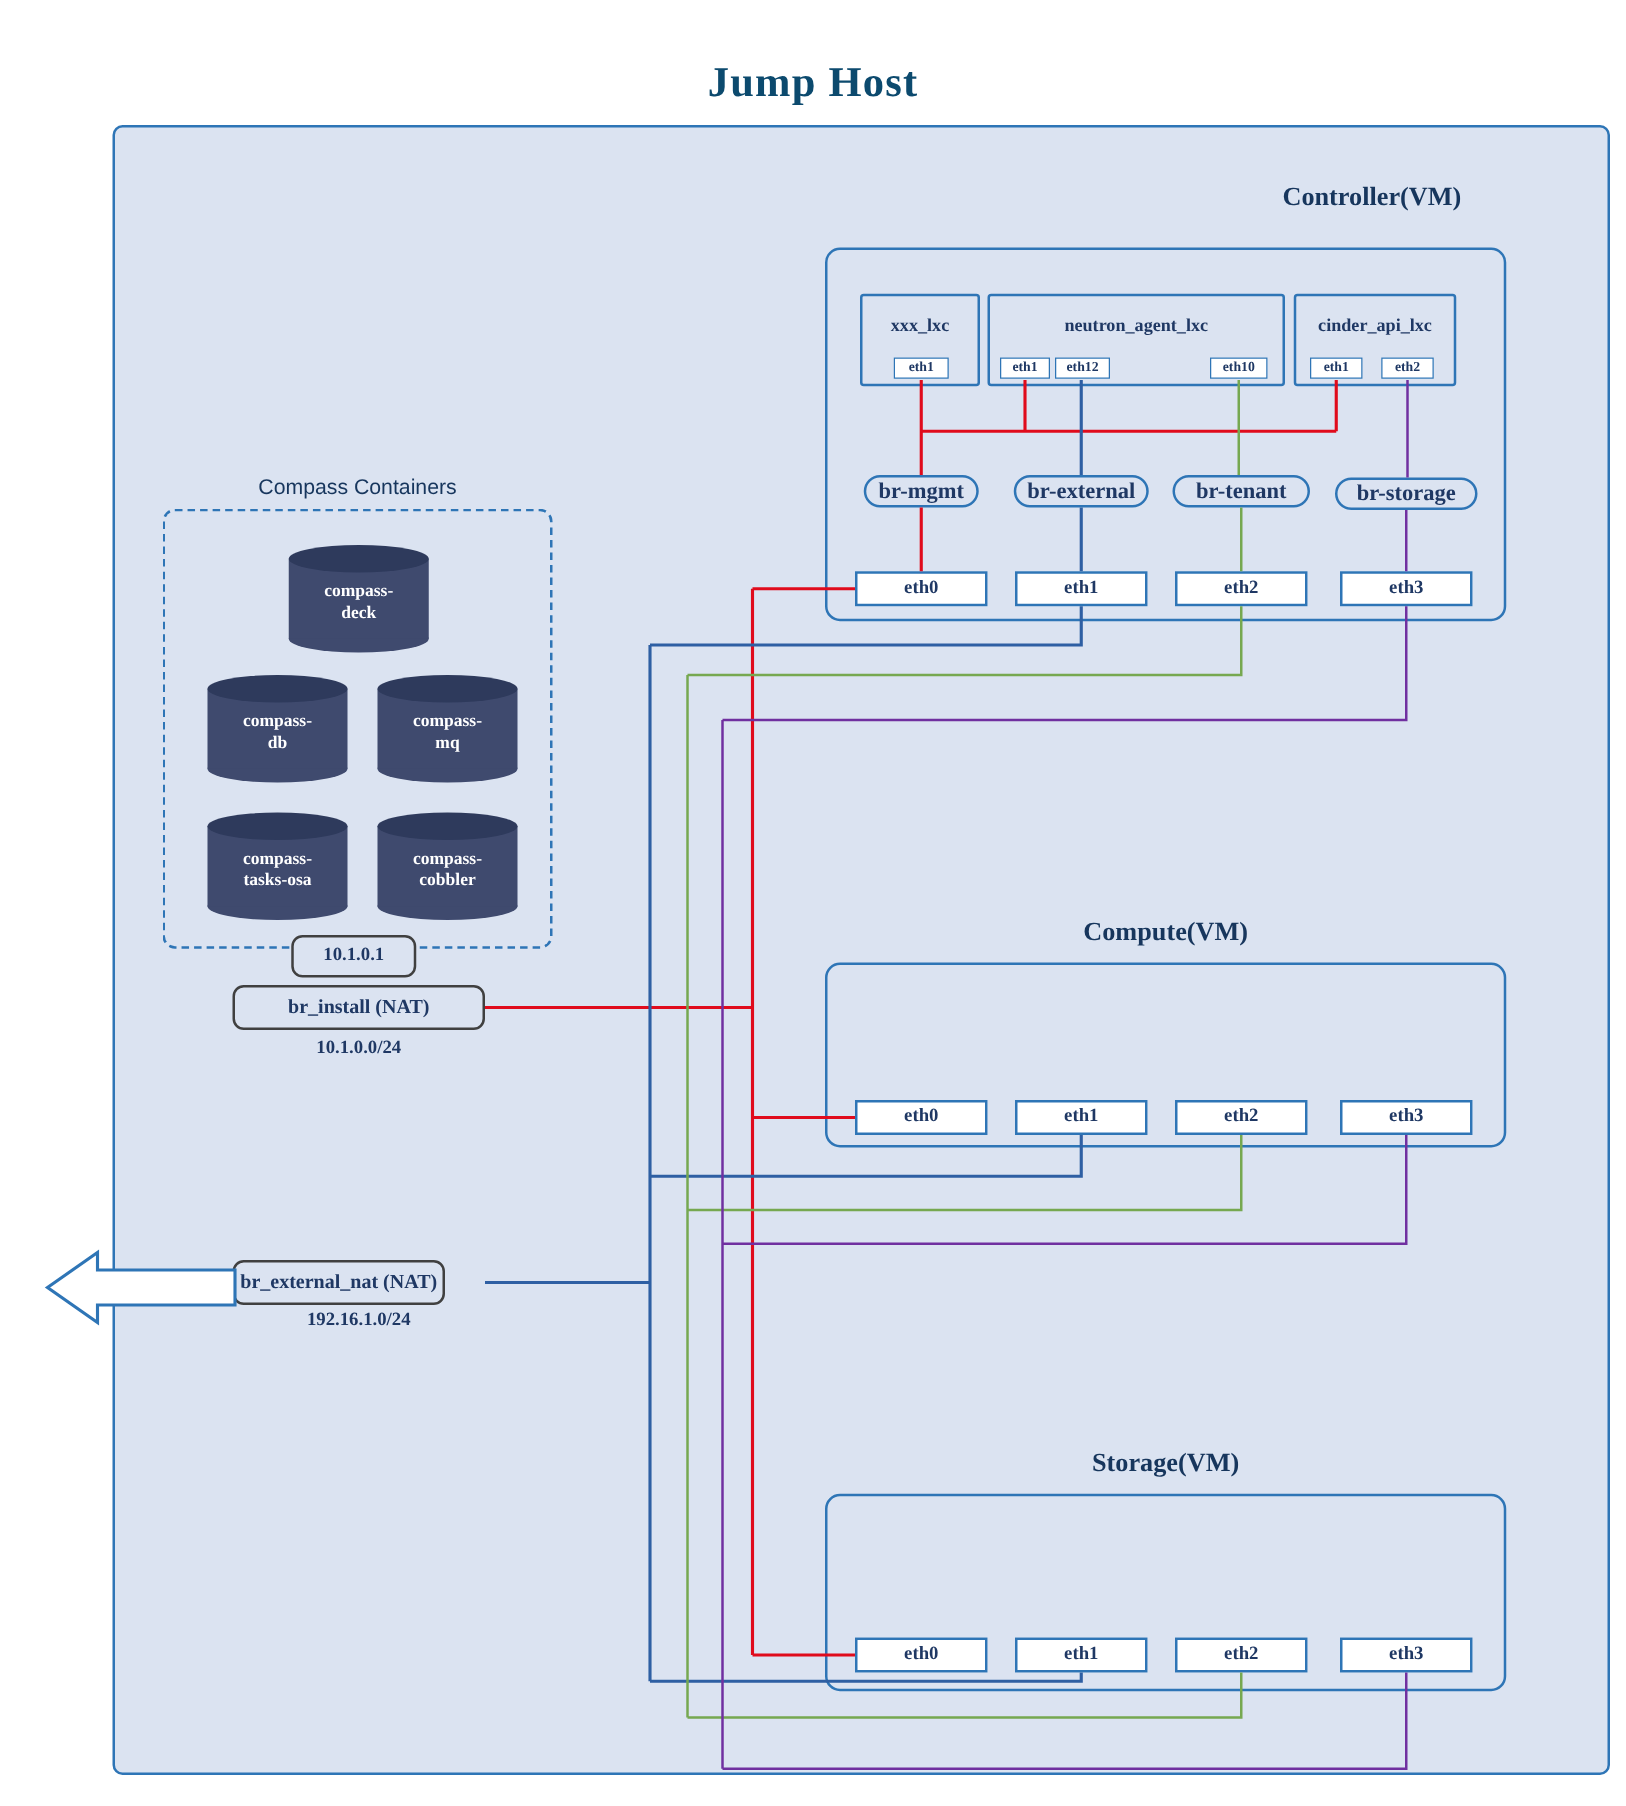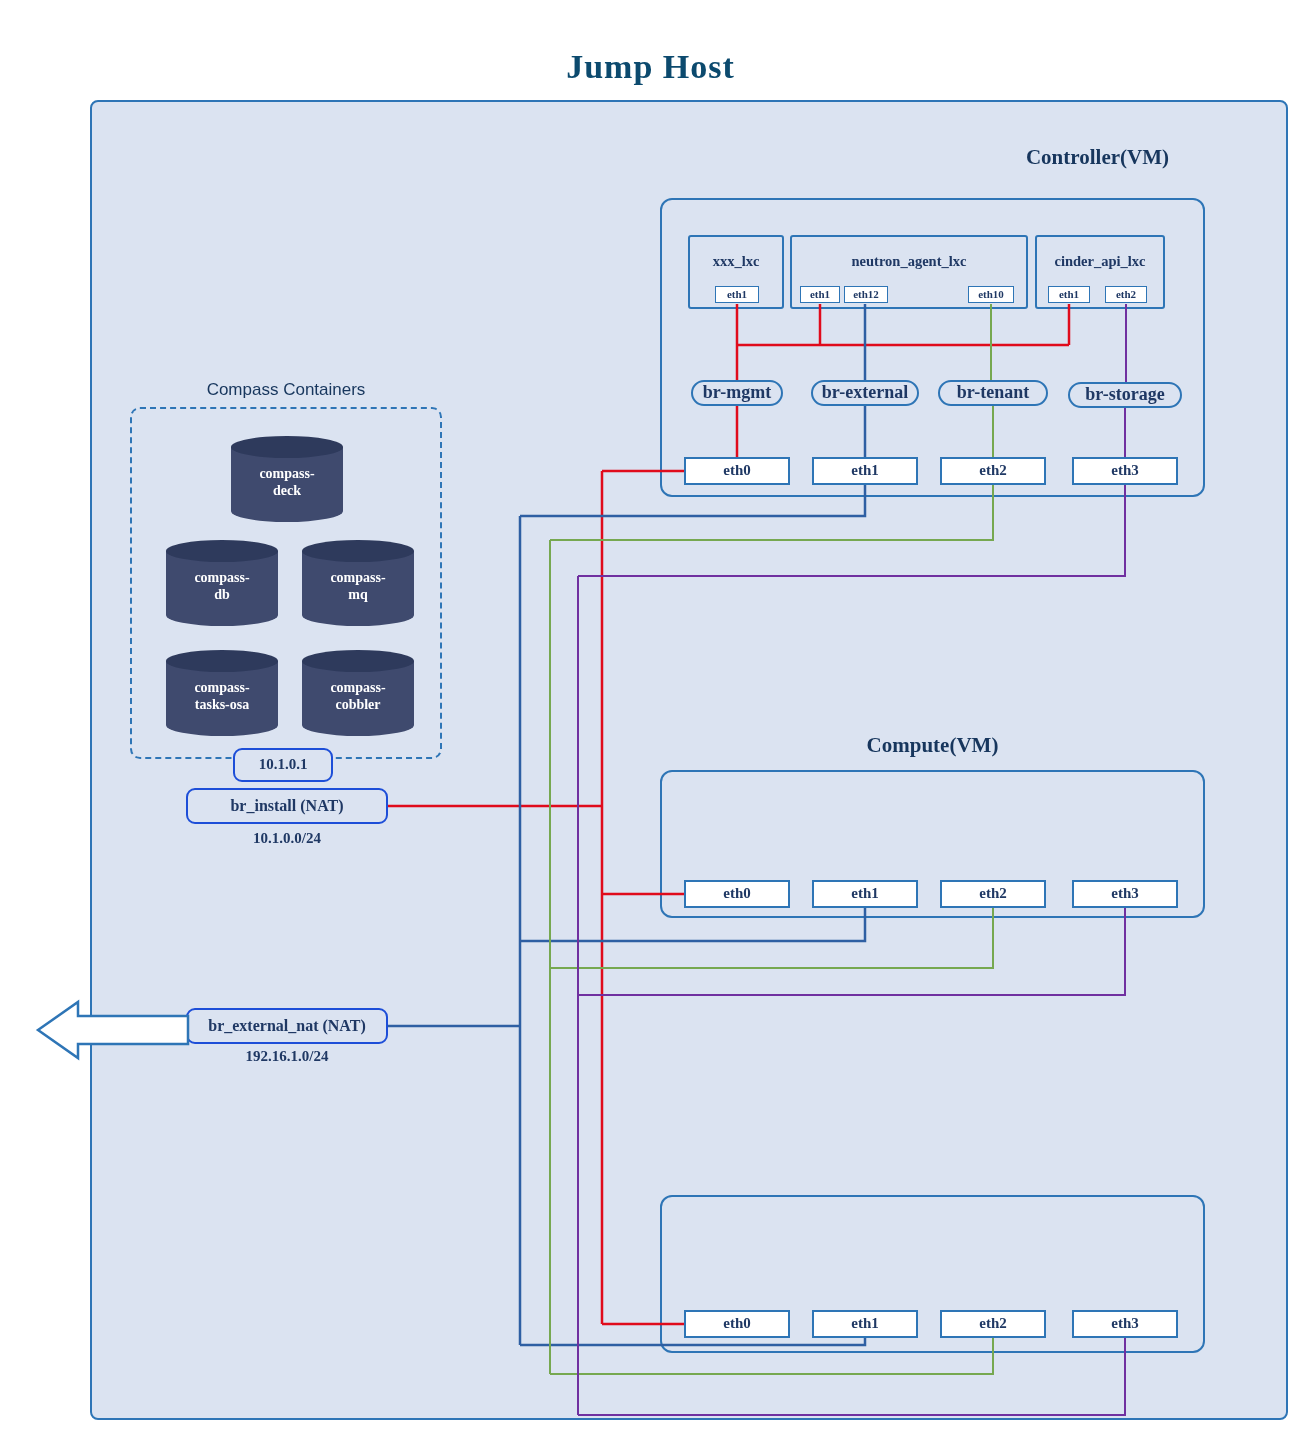--- a/index.html
+++ b/index.html
@@ -37,21 +37,21 @@
   .cyl { position: absolute; width: 112px; height: 86px; }
   .cyl-bottom { position: absolute; left: 0; top: 64px; width: 100%; height: 22px;
     background: #3f4a6e; border-radius: 50%; }
   .cyl-body { position: absolute; left: 0; top: 11px; width: 100%; height: 64px; background: #3f4a6e; }
   .cyl-top { position: absolute; left: 0; top: 0; width: 100%; height: 22px;
     background: #2e3a5c; border-radius: 50%; }
   .cyl-label { position: absolute; left: 0; top: 30px; width: 100%; text-align: center;
     color: #ffffff; font-size: 14px; font-weight: bold; line-height: 1.2; }
   .cyl-label span { display: block; }
 
-  .pill-box { position: absolute; background: #dbe3f1; border: 2px solid #1d4ed8; border-radius: 9px;
+  .pill-box { position: absolute; background: #dbe3f1; border: 2px solid #404040; border-radius: 9px;
     font-weight: bold; text-align: center; }
   .subnet { position: absolute; font-size: 15px; font-weight: bold; text-align: center; }
 
   .internet-label { position: absolute; left: 84px; top: 1021px; width: 100px; text-align: center;
     font-size: 15px; font-weight: bold; }
 
   svg.wires { position: absolute; left: 0; top: 0; width: 1301px; height: 1445px;
     pointer-events: none; }
 </style>
 </head>
@@ -109,21 +109,21 @@
     <div class="cyl-label">
       <span>compass-</span>
         <span>cobbler</span>
     </div>
   </div>
 
   <div class="pill-box" style="left:233px; top:748px; width:100px; height:34px; line-height:29px; font-size:15px;">10.1.0.1</div>
   <div class="pill-box" style="left:186px; top:788px; width:202px; height:36px; line-height:31px; font-size:16px;">br_install (NAT)</div>
   <div class="subnet" style="left:186px; top:830px; width:202px;">10.1.0.0/24</div>
 
-  <div class="pill-box" style="left:186px; top:1008px; width:202px; height:36px; line-height:31px; font-size:16px;">br_external_nat (NAT)</div>
+  <div class="pill-box" style="left:186px; top:1008px; width:170px; height:36px; line-height:31px; font-size:16px;">br_external_nat (NAT)</div>
   <div class="subnet" style="left:186px; top:1048px; width:202px;">192.16.1.0/24</div>
   <div class="internet-label">Internet</div>
 
   <div class="abs vm-label" style="left:624px; top:145px; width:545px;text-align:right;">Controller(VM)</div>
   <div class="abs vm-box" style="left:660px; top:198px; width:545px; height:299px;"></div>
 
   <div class="lxc-box" style="left:688px; top:235px; width:96px; height:74px;">
     <div class="lxc-name">xxx_lxc</div>
     <div class="port" style="left:25px; top:49px; width:44px;">eth1</div>
   </div>
@@ -151,20 +151,21 @@
   <div class="nic" style="left:940px; top:457px;">eth2</div>
   <div class="nic" style="left:1072px; top:457px;">eth3</div>
 
   <div class="abs vm-label" style="left:660px; top:733px; width:545px;">Compute(VM)</div>
   <div class="abs vm-box" style="left:660px; top:770px; width:545px; height:148px;"></div>
   <div class="nic" style="left:684px; top:880px;">eth0</div>
   <div class="nic" style="left:812px; top:880px;">eth1</div>
   <div class="nic" style="left:940px; top:880px;">eth2</div>
   <div class="nic" style="left:1072px; top:880px;">eth3</div>
 
+  <div class="abs vm-label" style="left:660px; top:1158px; width:545px;">Storage(VM)</div>
   <div class="abs vm-box" style="left:660px; top:1195px; width:545px; height:158px;"></div>
   <div class="nic" style="left:684px; top:1310px;">eth0</div>
   <div class="nic" style="left:812px; top:1310px;">eth1</div>
   <div class="nic" style="left:940px; top:1310px;">eth2</div>
   <div class="nic" style="left:1072px; top:1310px;">eth3</div>
 
   <svg class="wires" viewBox="0 0 1301 1445">
 
     <polygon points="38,1030 78,1002 78,1016 188,1016 188,1044 78,1044 78,1058" fill="#ffffff" stroke-width="2.5" stroke="#2e75b6"></polygon>
 

